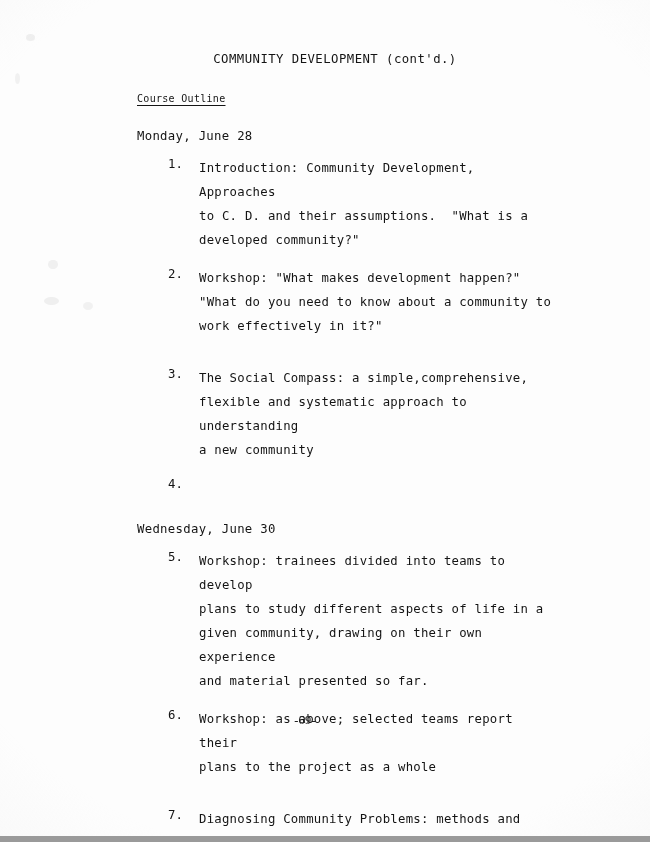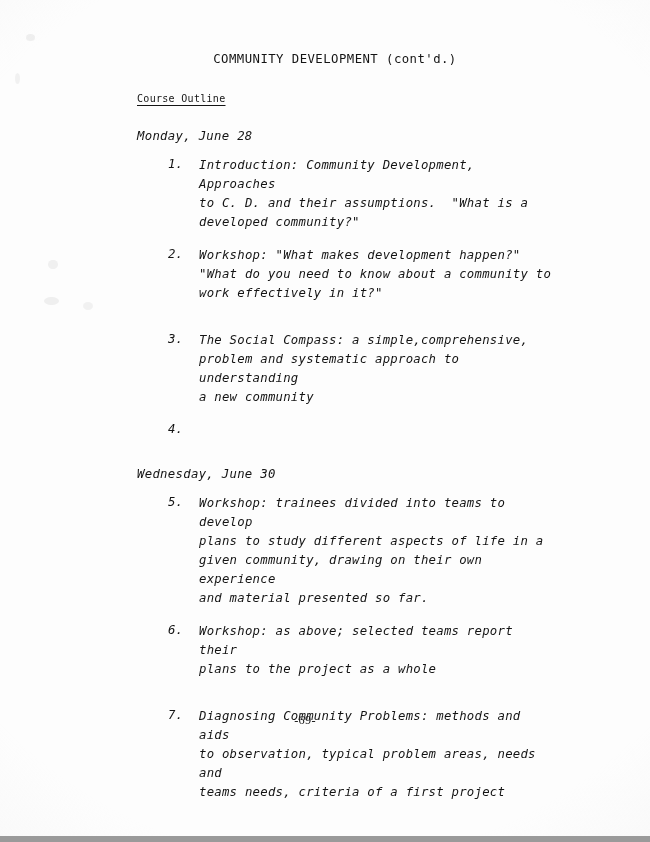--- a/index.html
+++ b/index.html
@@ -81,21 +81,20 @@
 
   .body-block {
     position: absolute;
     top: 128px;
     left: 137px;
     width: 420px;
   }
 
   .day {
     margin: 0 0 13px 0;
-    font-style: italic;
   }
 
   .day-label {
     font-size: 12.3px;
     letter-spacing: 0.3px;
     line-height: 17px;
     margin-bottom: 11px;
     white-space: pre;
   }
 
@@ -114,21 +113,21 @@
     margin-left: 31px;
     font-size: 12.3px;
     line-height: 17px;
     text-align: left;
     white-space: pre;
   }
 
   .item-text {
     flex: 1 1 auto;
     font-size: 12.3px;
-    line-height: 19px;
+    line-height: 24px;
     letter-spacing: 0.25px;
     white-space: pre-wrap;
   }
 
   
   .gap-day { height: 15px; }
 
   .page-number {
     position: absolute;
     top: 713px;
@@ -178,21 +177,21 @@
 work effectively in it?"</div>
             </div>
           </div>
         </div>
         <div class="gap-day"></div>
         <div class="day">
           <div class="items">
             <div class="item">
               <div class="item-num">3.</div>
               <div class="item-text">The Social Compass: a simple,comprehensive,
-problem and systematic approach to understanding
+flexible and systematic approach to understanding
 a new community</div>
             </div>
             <div class="item">
               <div class="item-num">4.</div>
             </div>
           </div>
         </div>
         <div class="gap-day"></div>
         <div class="day">
           <div class="day-label">Wednesday, June 30</div>

